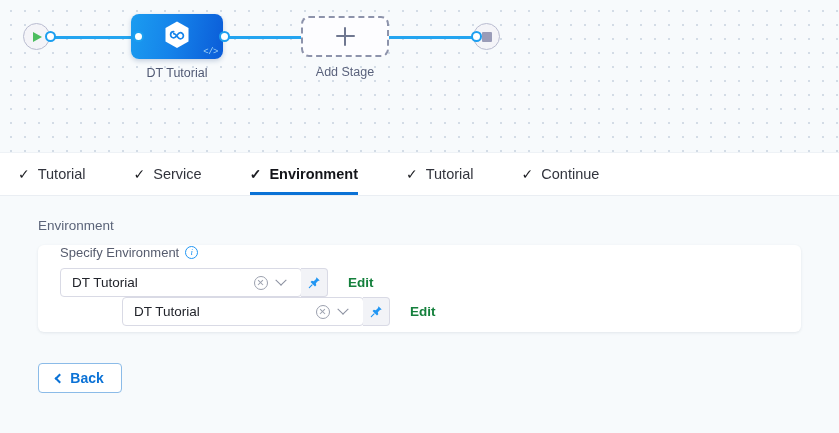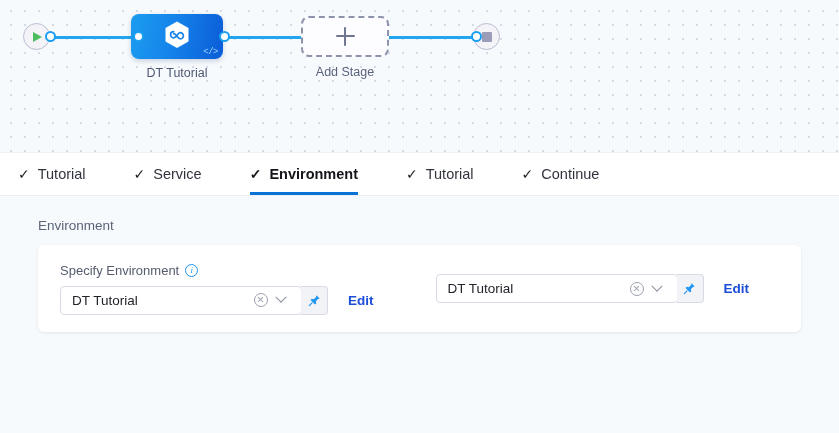--- a/index.html
+++ b/index.html
@@ -152,22 +152,22 @@
   .section-title {
     font-size: 13.5px; color: #5b6479;
     margin-bottom: 12px;
   }
   .card {
     background: #ffffff;
     border-radius: 6px;
     box-shadow: 0 1px 3px rgba(40,60,90,.10);
     height: 87px;
     display: flex;
-    align-items: center;
     padding: 0 0 0 22px;
+    flex-direction: column;
   }
   .field-group { display: flex; flex-direction: column; }
   .field-group.right { margin-left: 62px; }
   .field-label {
     font-size: 13px; color: #565c6e;
     margin-bottom: 8px;
     display: flex; align-items: center; gap: 6px;
   }
   .info-icon {
     width: 13px; height: 13px; border-radius: 50%;
@@ -211,21 +211,21 @@
     background: #f2f3f7;
     border: 1px solid #d9dae5;
     border-left: none;
     border-radius: 0 4px 4px 0;
     display: flex; align-items: center; justify-content: center;
     margin-left: -1px;
     cursor: pointer;
   }
   .edit-link {
     margin-left: 20px;
-    font-size: 13.5px; font-weight: bold; color: #1d4ed8;
+    font-size: 13.5px; font-weight: bold; color: #15803d;
     cursor: pointer;
   }
 
   
   .footer {
     display: flex; align-items: center; gap: 11px;
     margin-top: 31px;
   }
   .btn {
     display: flex; align-items: center; justify-content: center; gap: 7px;
@@ -353,15 +353,19 @@
               <path d="M10.4 1.6 L14.4 5.6 L12.3 6.2 L9.6 9 L10.2 11.4 L8.6 13 L3.1 7.5 L4.7 5.9 L7.1 6.5 L9.9 3.8 Z" fill="#2196f3"></path>
               <path d="M5 11 L1.6 14.4" stroke="#2196f3" stroke-width="1.4" stroke-linecap="round"></path>
             </svg>
           </div>
           <span class="edit-link">Edit</span>
         </div>
       </div>
     </div>
 
     <div class="footer">
+      <div class="btn btn-back">
+        <span class="arrow-l"></span>
+        <span>Back</span>
+      </div>
     </div>
   </div>
 </div>
 
 </body></html>

